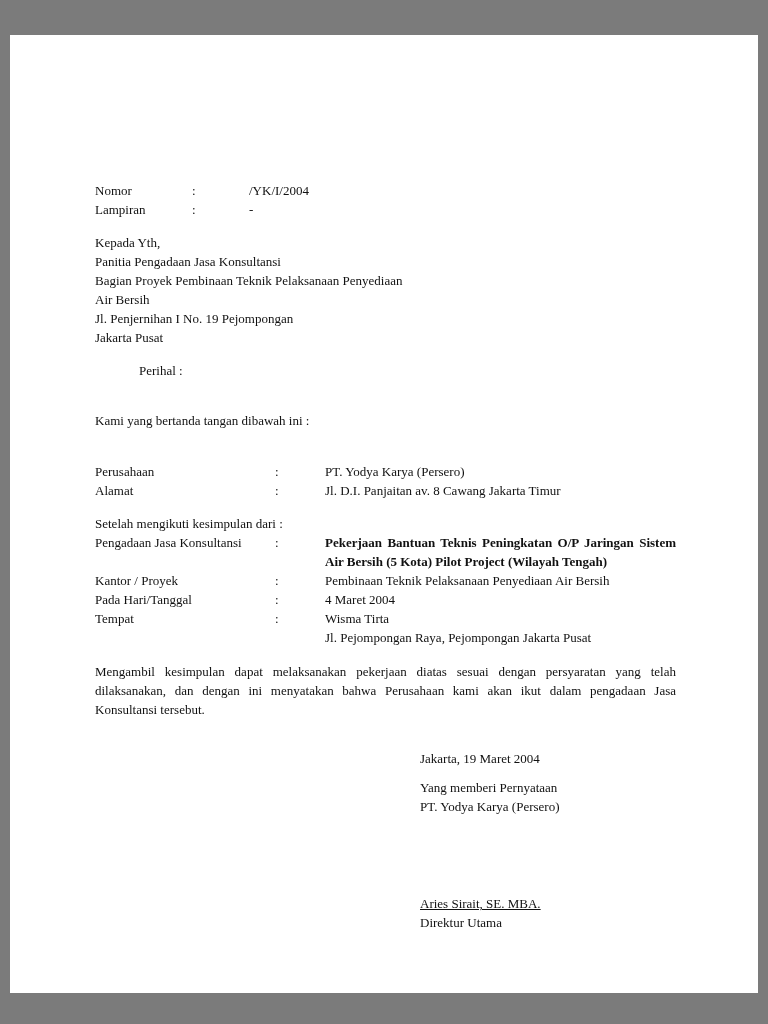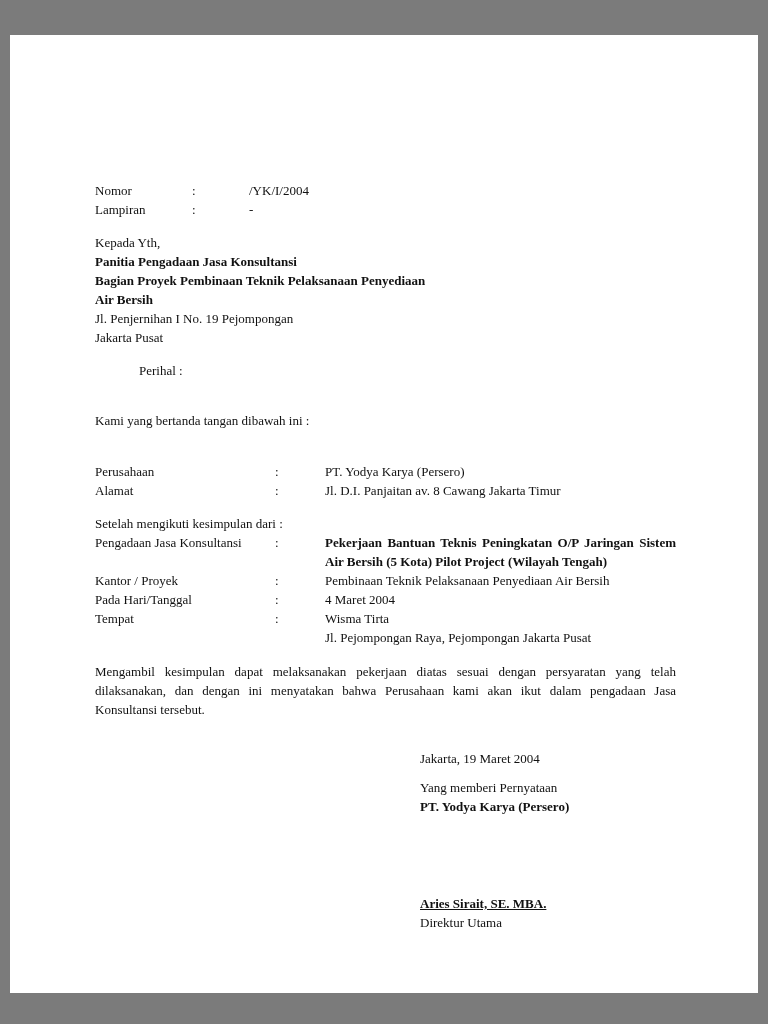--- a/index.html
+++ b/index.html
@@ -31,21 +31,21 @@
   }
   .kv-row   { display: grid; grid-template-columns: 97px 57px 1fr; }
   .kv2-row  { display: grid; grid-template-columns: 180px 50px 1fr; }
   .subject-row { display: grid; grid-template-columns: 91px 1fr; margin-top: 14px; margin-left: 44px; }
   .recipient { margin-top: 14px; }
   .opening   { margin-top: 31px; }
   .company   { margin-top: 32px; }
   .briefing-intro { margin-top: 14px; }
   .closing   { margin-top: 15px; text-align: justify; }
   .justify   { text-align: justify; font-weight: bold; }
-  .bold      { font-weight: bold; }
+  .bold      { font-weight: normal; }
   .sig-block {
     width: 230px;
     margin-left: 325px;
     text-align: left;
   }
   .sig-date  { margin-top: 30px; }
   .sig-intro { margin-top: 10px; }
   .sig-name-block { margin-top: 78px; }
   .underline { text-decoration: underline; }
 </style>

